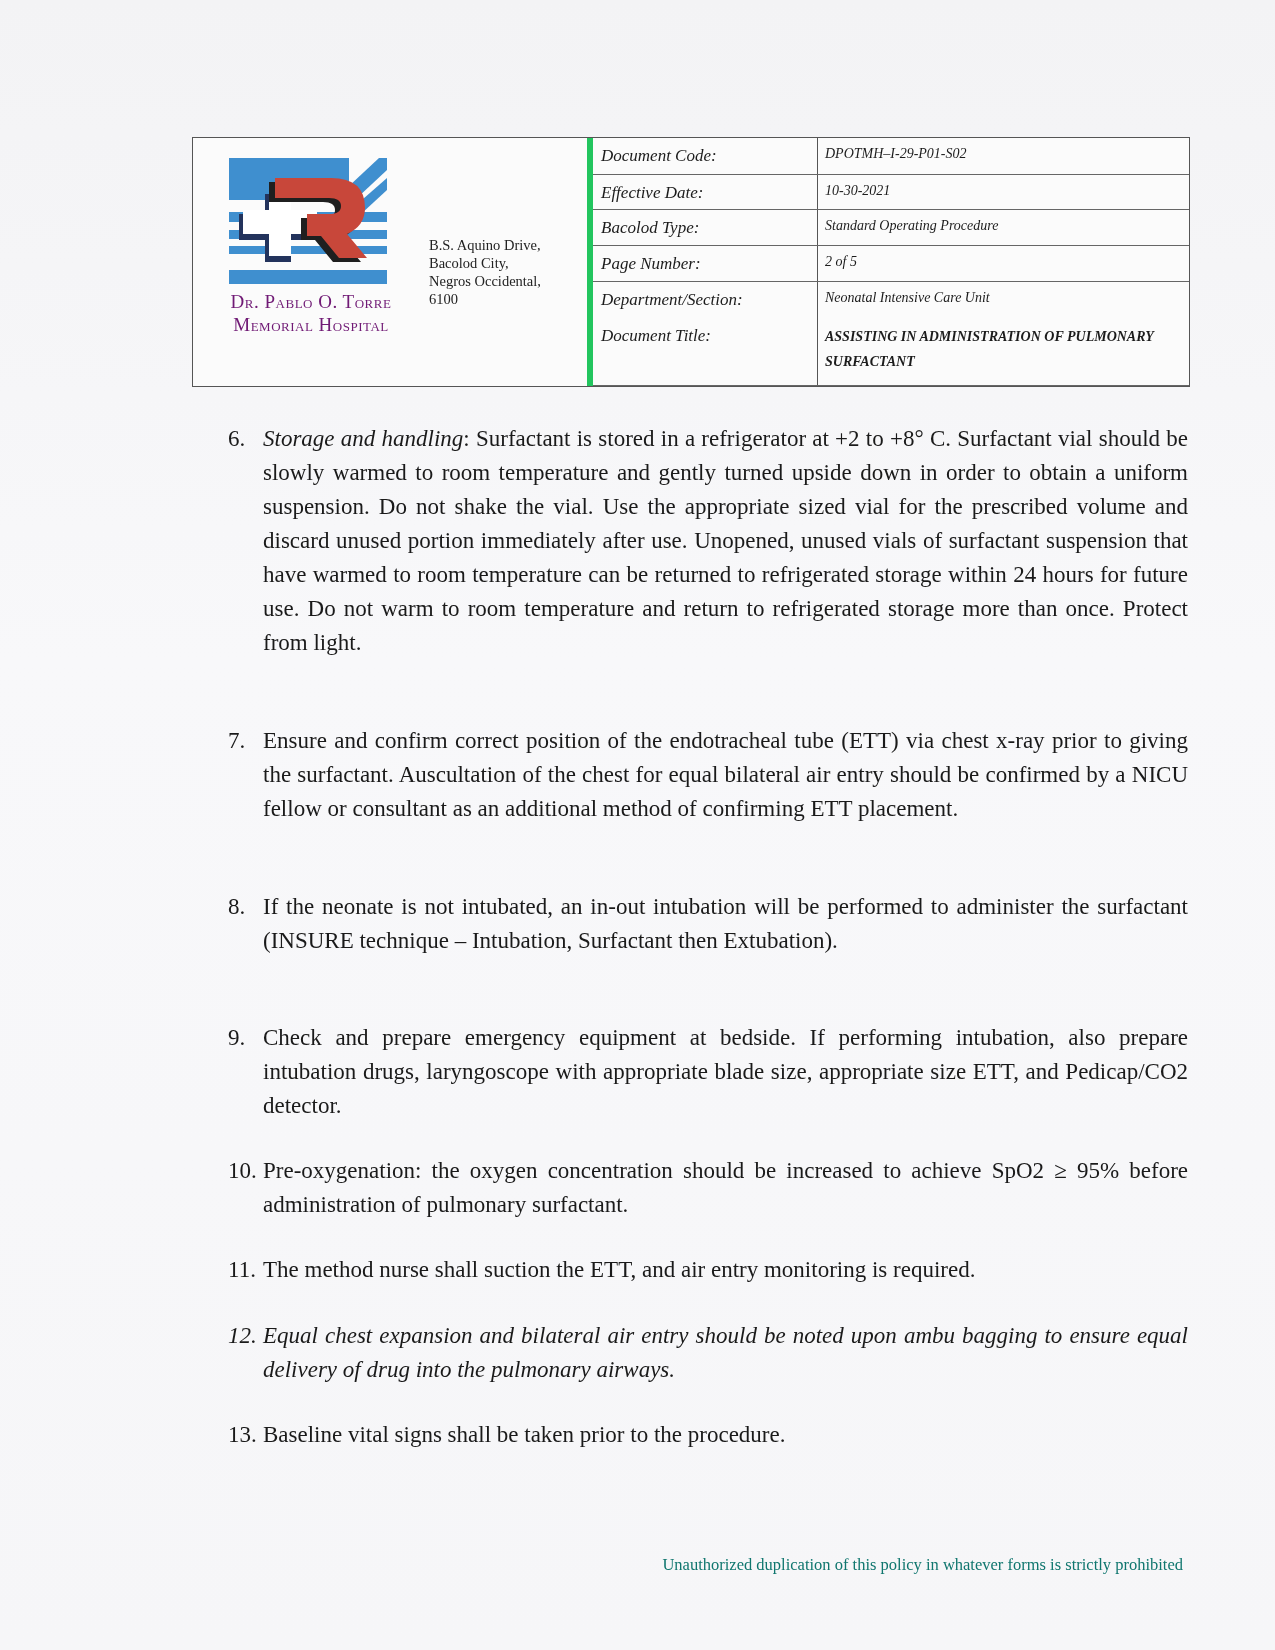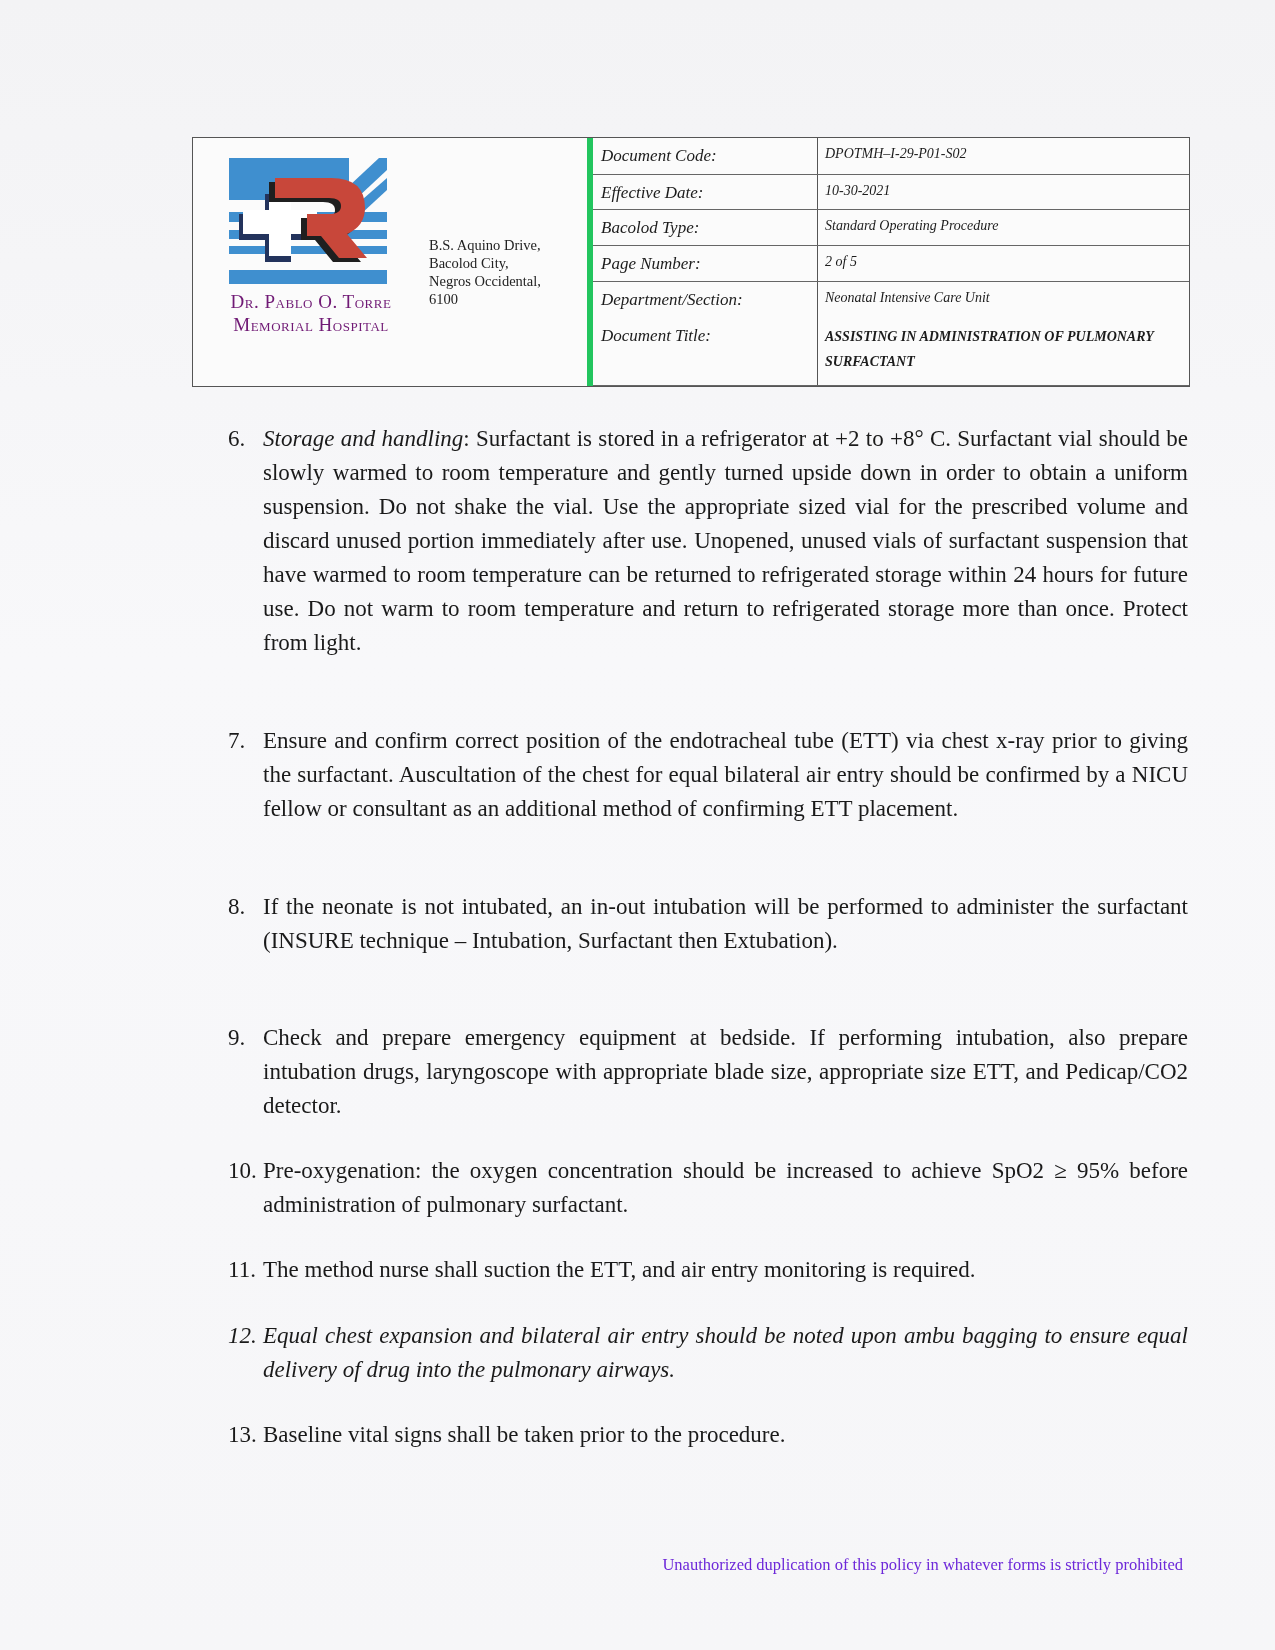--- a/index.html
+++ b/index.html
@@ -34,21 +34,21 @@
     position:absolute; left:0; right:0; top:98px; font-size:14.5px; line-height:18px; color:#222;
   }
 
   
   .list { position:absolute; left:228px; width:960px; font-size:23px; line-height:34px; color:#1a1a1a; }
   .item { position:absolute; left:0; right:0; }
   .num { position:absolute; left:0; top:0; width:36px; }
   .txt { margin-left:35px; text-align:justify; text-align-last:left; }
   .txt em { }
 
-  .footer { position:absolute; right:92px; top:1555px; font-size:16.5px; color:#6d28d9; }
+  .footer { position:absolute; right:92px; top:1555px; font-size:16.5px; color:#0f766e; }
 </style>
 </head>
 <body>
 
 <div class="page-scan"></div>
 
 <div class="header-box">
   <div class="logo-col">
     <svg class="logo-mark" viewBox="0 0 158 128">
       <rect x="0" y="0" width="158" height="128" fill="#fbfbfb"></rect>

